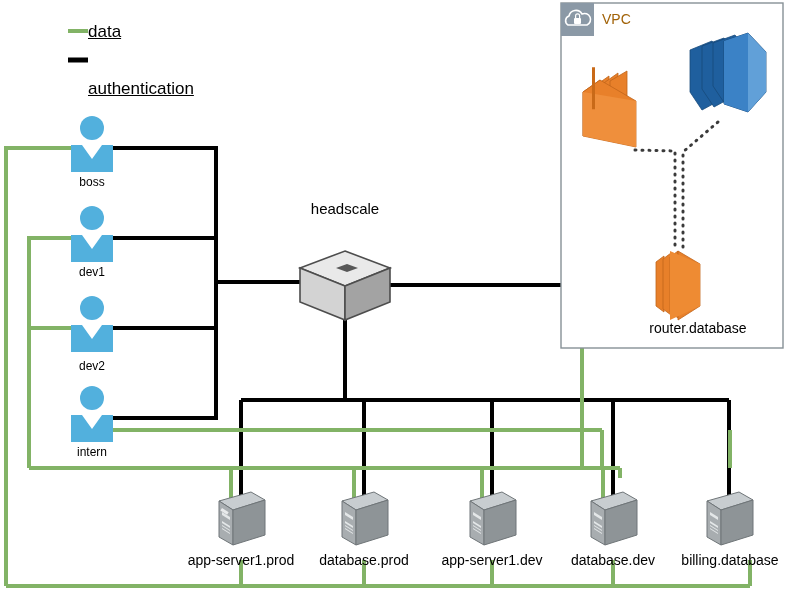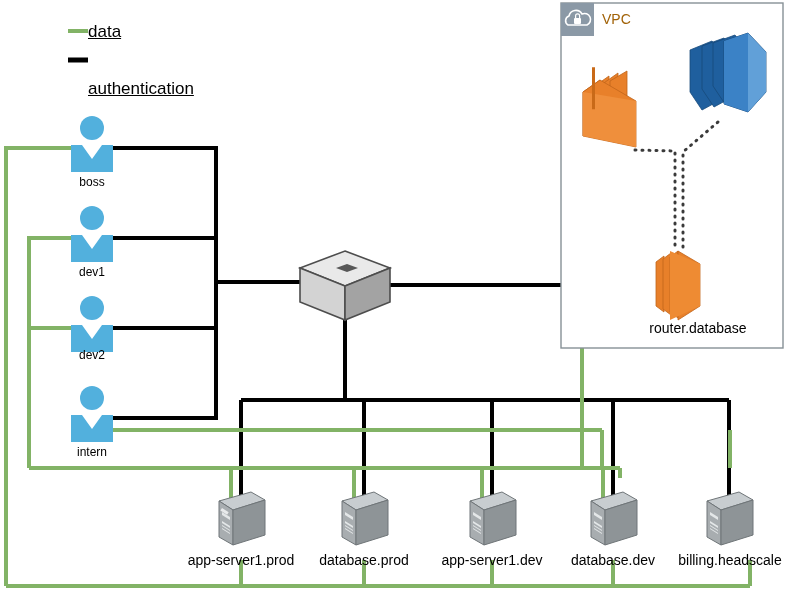--- a/index.html
+++ b/index.html
@@ -252,27 +252,28 @@
         </g>
       </g>
     </g>
   </svg>
 
   <div class="lbl lbl-legend" style="left:88px; top:22px;">data</div>
   <div class="lbl lbl-legend" style="left:88px; top:51px;margin-top:28px;">authentication</div>
 
   <div class="lbl lbl-user" style="left:42px; top:176px; width:100px;text-align:center;">boss</div>
   <div class="lbl lbl-user" style="left:42px; top:266px; width:100px;">dev1</div>
-  <div class="lbl lbl-user" style="left:42px; top:349px; width:100px;">dev2</div>
+  <div class="lbl lbl-user" style="left:42px; top:360px; width:100px;">dev2</div>
   <div class="lbl lbl-user" style="left:42px; top:446px; width:100px;">intern</div>
 
+  <div class="lbl lbl-title" style="left:285px; top:200px; width:120px;">headscale</div>
 
   <div class="lbl lbl-vpc" style="left:602px; top:11px; text-align:left;">VPC</div>
 
   <div class="lbl lbl-node" style="left:618px; top:320px; width:160px;">router.database</div>
 
   <div class="lbl lbl-node" style="left:181px; top:552px; width:120px;">app-server1.prod</div>
   <div class="lbl lbl-node" style="left:309px; top:552px; width:110px;text-align:center;">database.prod</div>
   <div class="lbl lbl-node" style="left:436px; top:552px; width:112px;">app-server1.dev</div>
   <div class="lbl lbl-node" style="left:560px; top:552px; width:106px;">database.dev</div>
-  <div class="lbl lbl-node" style="left:676px; top:552px; width:108px;">billing.headscale</div>
+  <div class="lbl lbl-node" style="left:676px; top:552px; width:108px;">billing.database</div>
 
 </div>
 
 </body></html>

